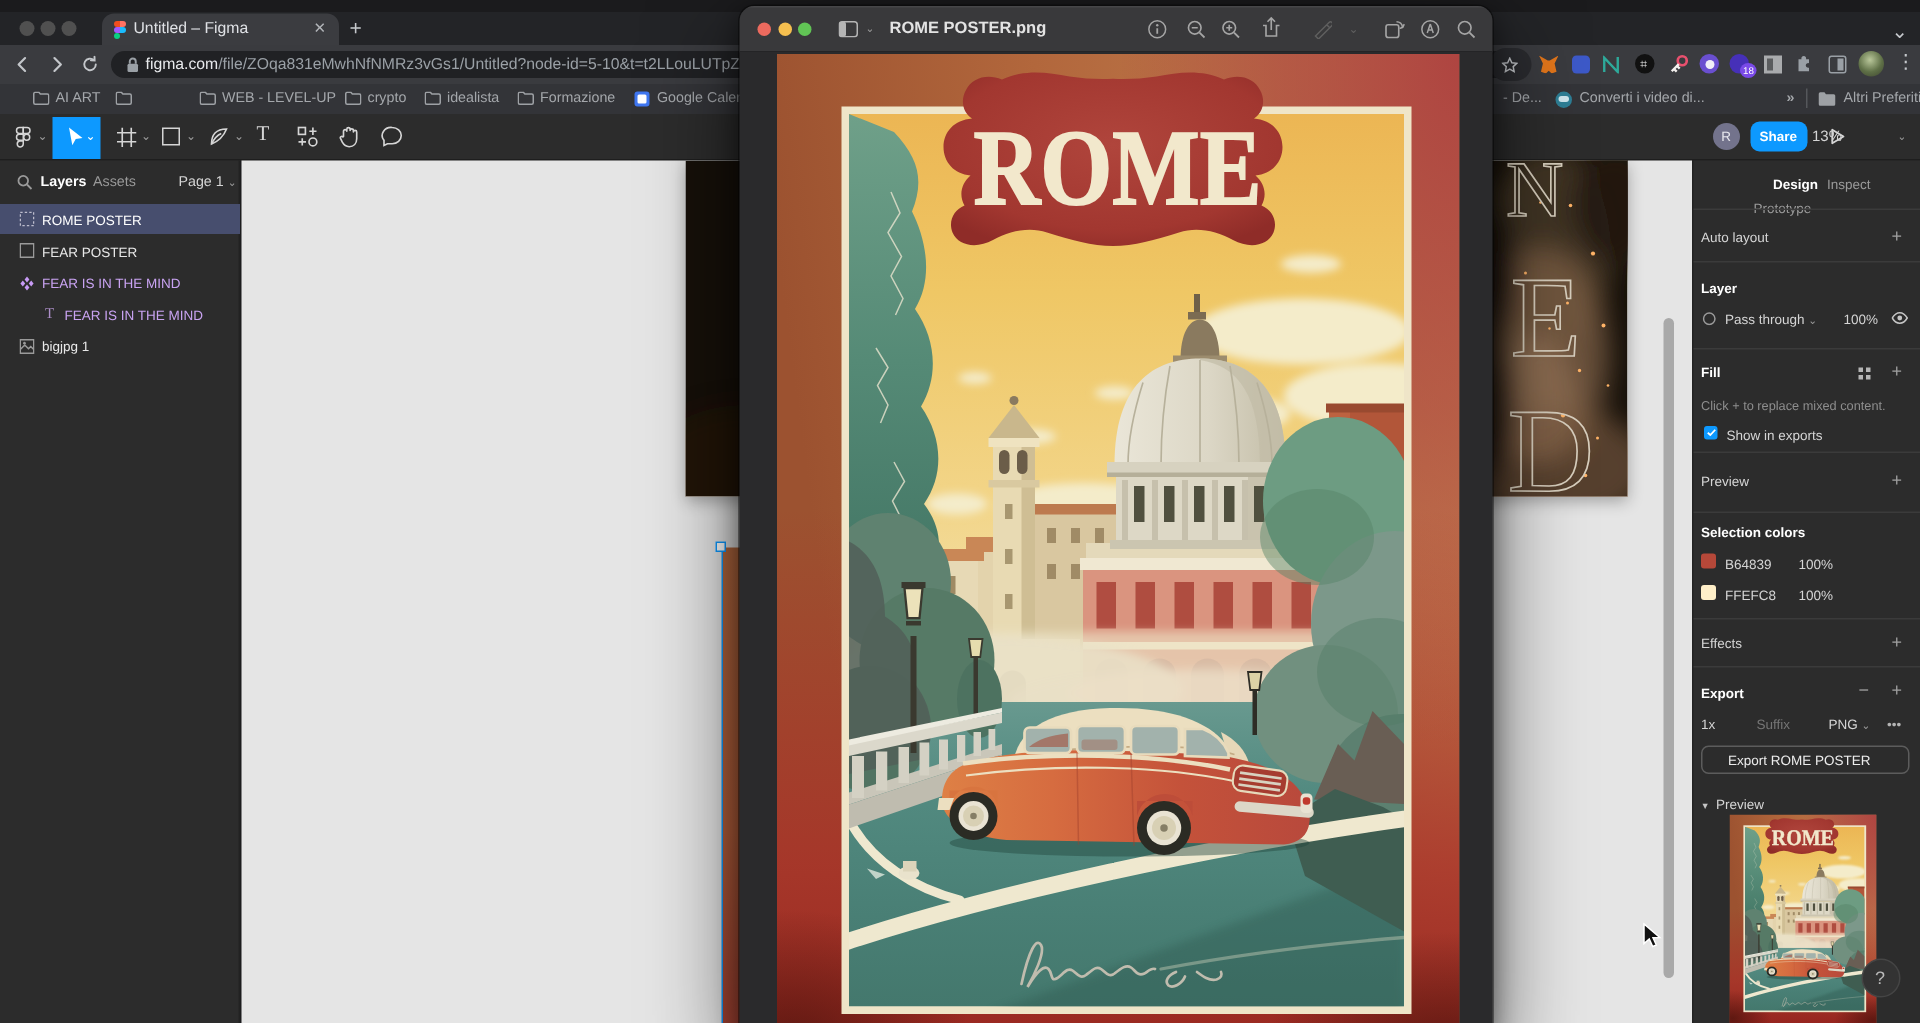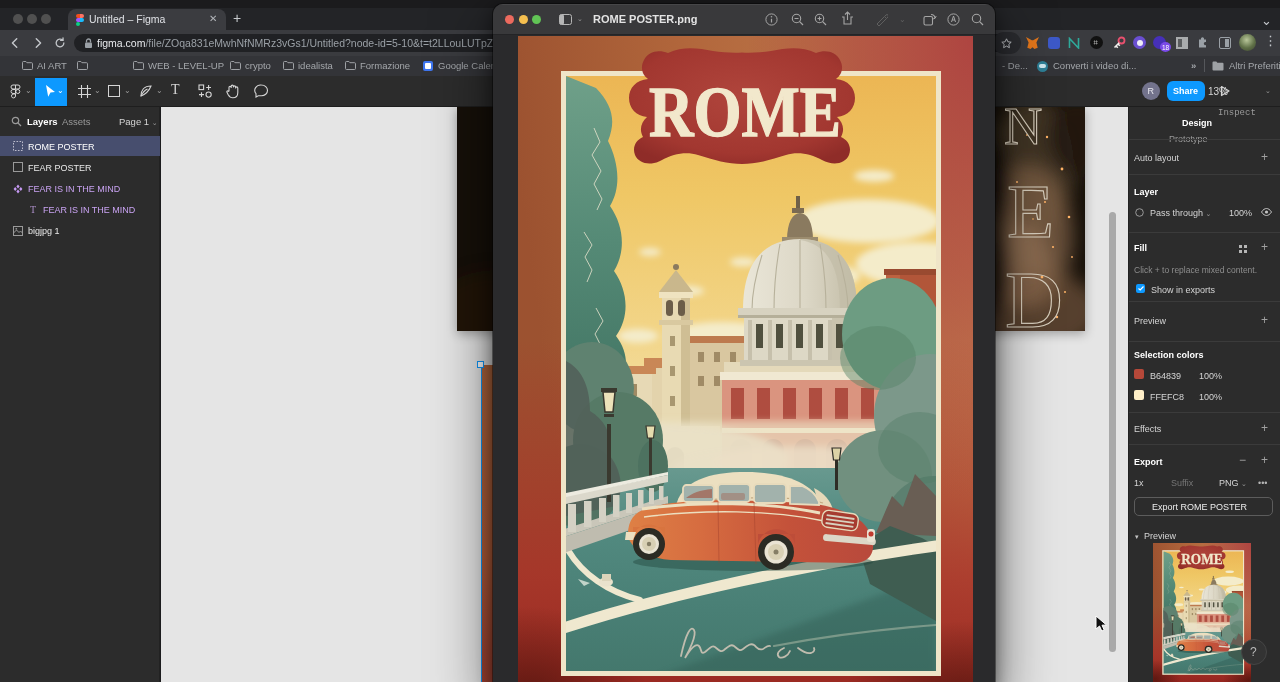--- a/index.html
+++ b/index.html
@@ -255,21 +255,21 @@
     <div class="abs" style="left:948px;top:105px;width:7px;height:440px;border-radius:4px;background:#a9a9a9;"></div>
 
     <svg class="abs" style="left:934px;top:508px;" width="14" height="18" viewBox="0 0 14 18">
         <path d="M1 1 L1 14 L4.5 11 L6.8 16 L9.2 15 L7 10.2 L11.5 10 Z" fill="#111" stroke="#fff" stroke-width="1"></path>
       </svg>
   </div>
 
   <div class="abs" id="rightpanel" style="left:1128px;top:107px;width:152px;height:575px;background:#2c2c2c;border-left:1px solid #222;font-size:9px;color:#d5d5d5;">
     <div class="abs txt" style="left:5px;top:11px;color:#fff;font-weight:bold;margin-left:48px;">Design</div>
     <div class="abs txt" style="left:40px;top:11px;color:#9a9a9a;margin-top:16px;">Prototype</div>
-    <div class="abs txt" style="left:89px;top:1px;color:#9a9a9a;font-family:Liberation Mono, monospace;">Inspect</div>
+    <div class="abs txt" style="left:89px;top:11px;color:#9a9a9a;">Inspect</div>
     <div class="abs" style="left:0;top:32px;width:152px;height:1px;background:#3b3b3b;"></div>
     <div class="abs txt" style="left:5px;top:46px;">Auto layout</div>
     <div class="abs txt" style="left:132px;top:43px;font-size:12px;color:#a0a0a0;font-weight:300;">+</div>
     <div class="abs" style="left:0;top:67px;width:152px;height:1px;background:#3b3b3b;"></div>
     <div class="abs txt" style="left:5px;top:80px;color:#fff;font-weight:bold;">Layer</div>
     <svg class="abs" style="left:6px;top:101px;" width="9" height="9" viewBox="0 0 9 9">
         <circle cx="4.5" cy="4.5" r="3.8" fill="none" stroke="#9a9a9a" stroke-width="1"></circle>
       </svg>
     <div class="abs txt" style="left:21px;top:101px;">Pass through <span style="color:#9a9a9a;font-size:7px;">⌄</span></div>
     <div class="abs txt" style="left:100px;top:101px;">100%</div>

